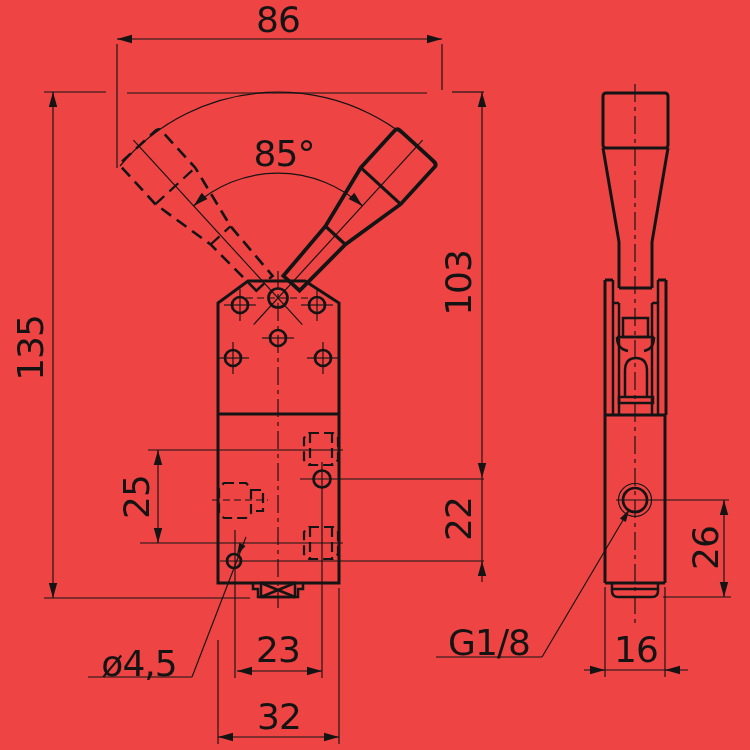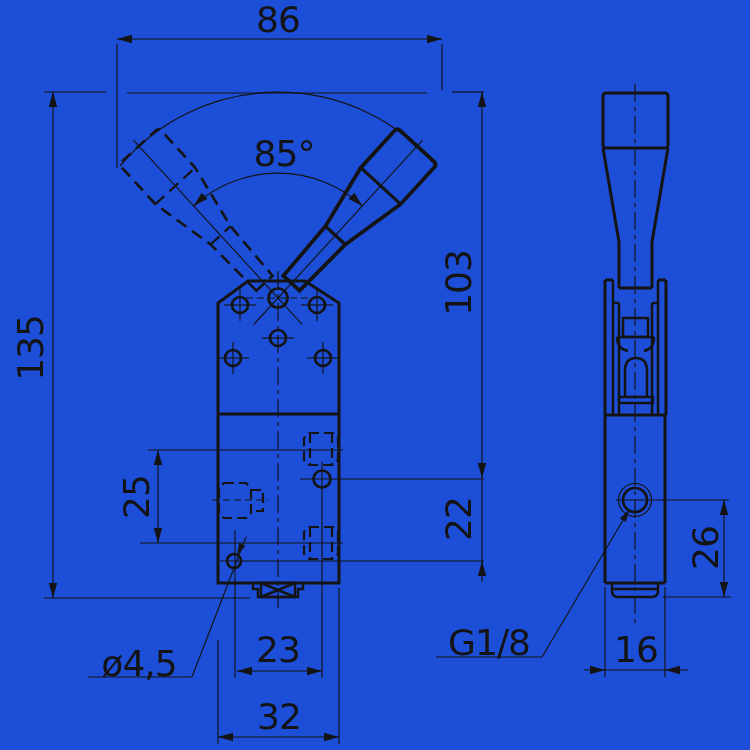--- a/index.html
+++ b/index.html
@@ -1,16 +1,16 @@
 <!DOCTYPE html>
 <html><head>
 <meta charset="utf-8">
 <style>
   html,body { margin:0; padding:0; background:#ffffff; }
-  .stage { position:relative; width:750px; height:750px; background:#1d4ed8; overflow:hidden; }
+  .stage { position:relative; width:750px; height:750px; background:#ef4444; overflow:hidden; }
   svg { display:block; }
   
   .outline      { fill:none; stroke:#141414; stroke-width:3; }
   .lever        { fill:none; stroke:#141414; stroke-width:3.8; }
   .lever-cross  { fill:none; stroke:#141414; stroke-width:3.2; }
   .medium       { fill:none; stroke:#141414; stroke-width:2.5; }
   .hole         { fill:none; stroke:#141414; stroke-width:2.7; }
   .thread       { fill:none; stroke:#141414; stroke-width:1.2; }
   .thin         { fill:none; stroke:#141414; stroke-width:1.15; }
   .arc          { fill:none; stroke:#141414; stroke-width:1.3; }

